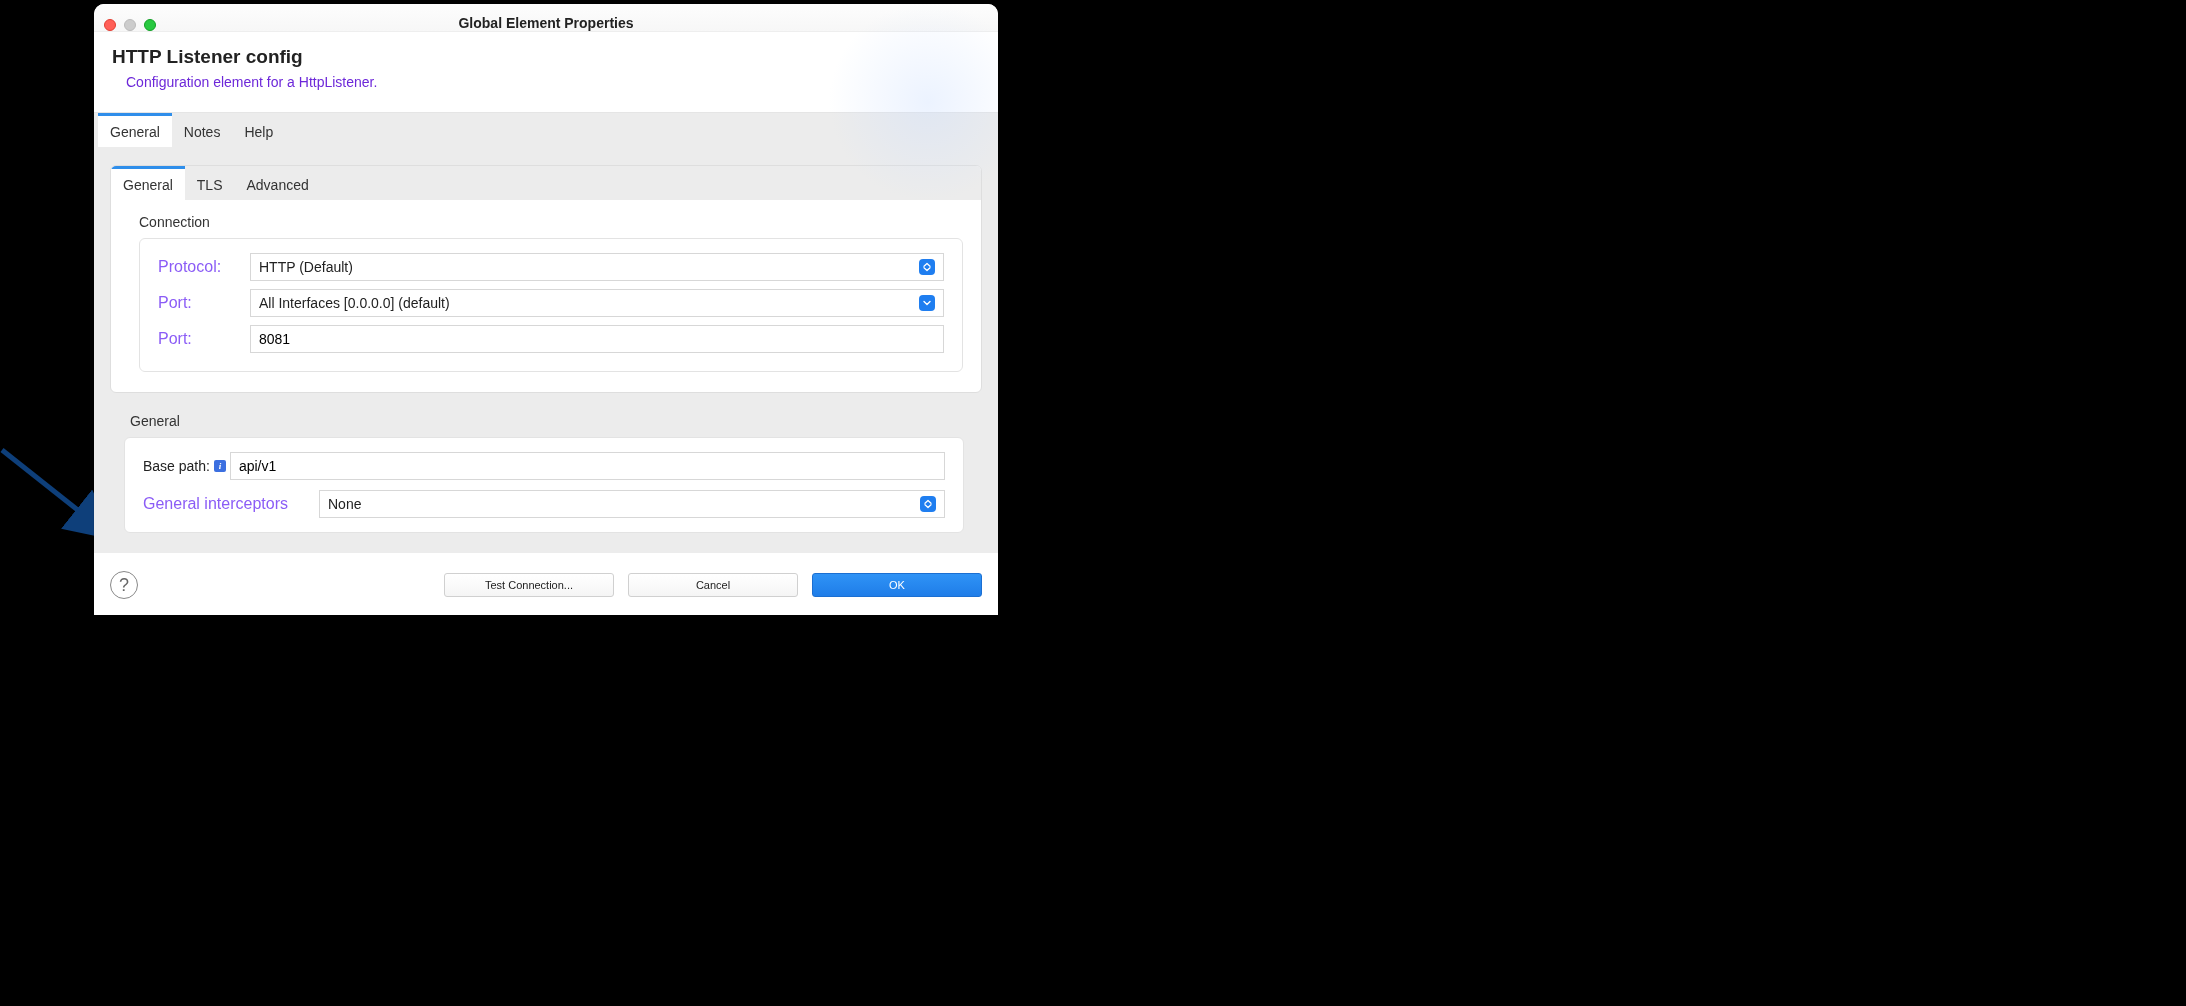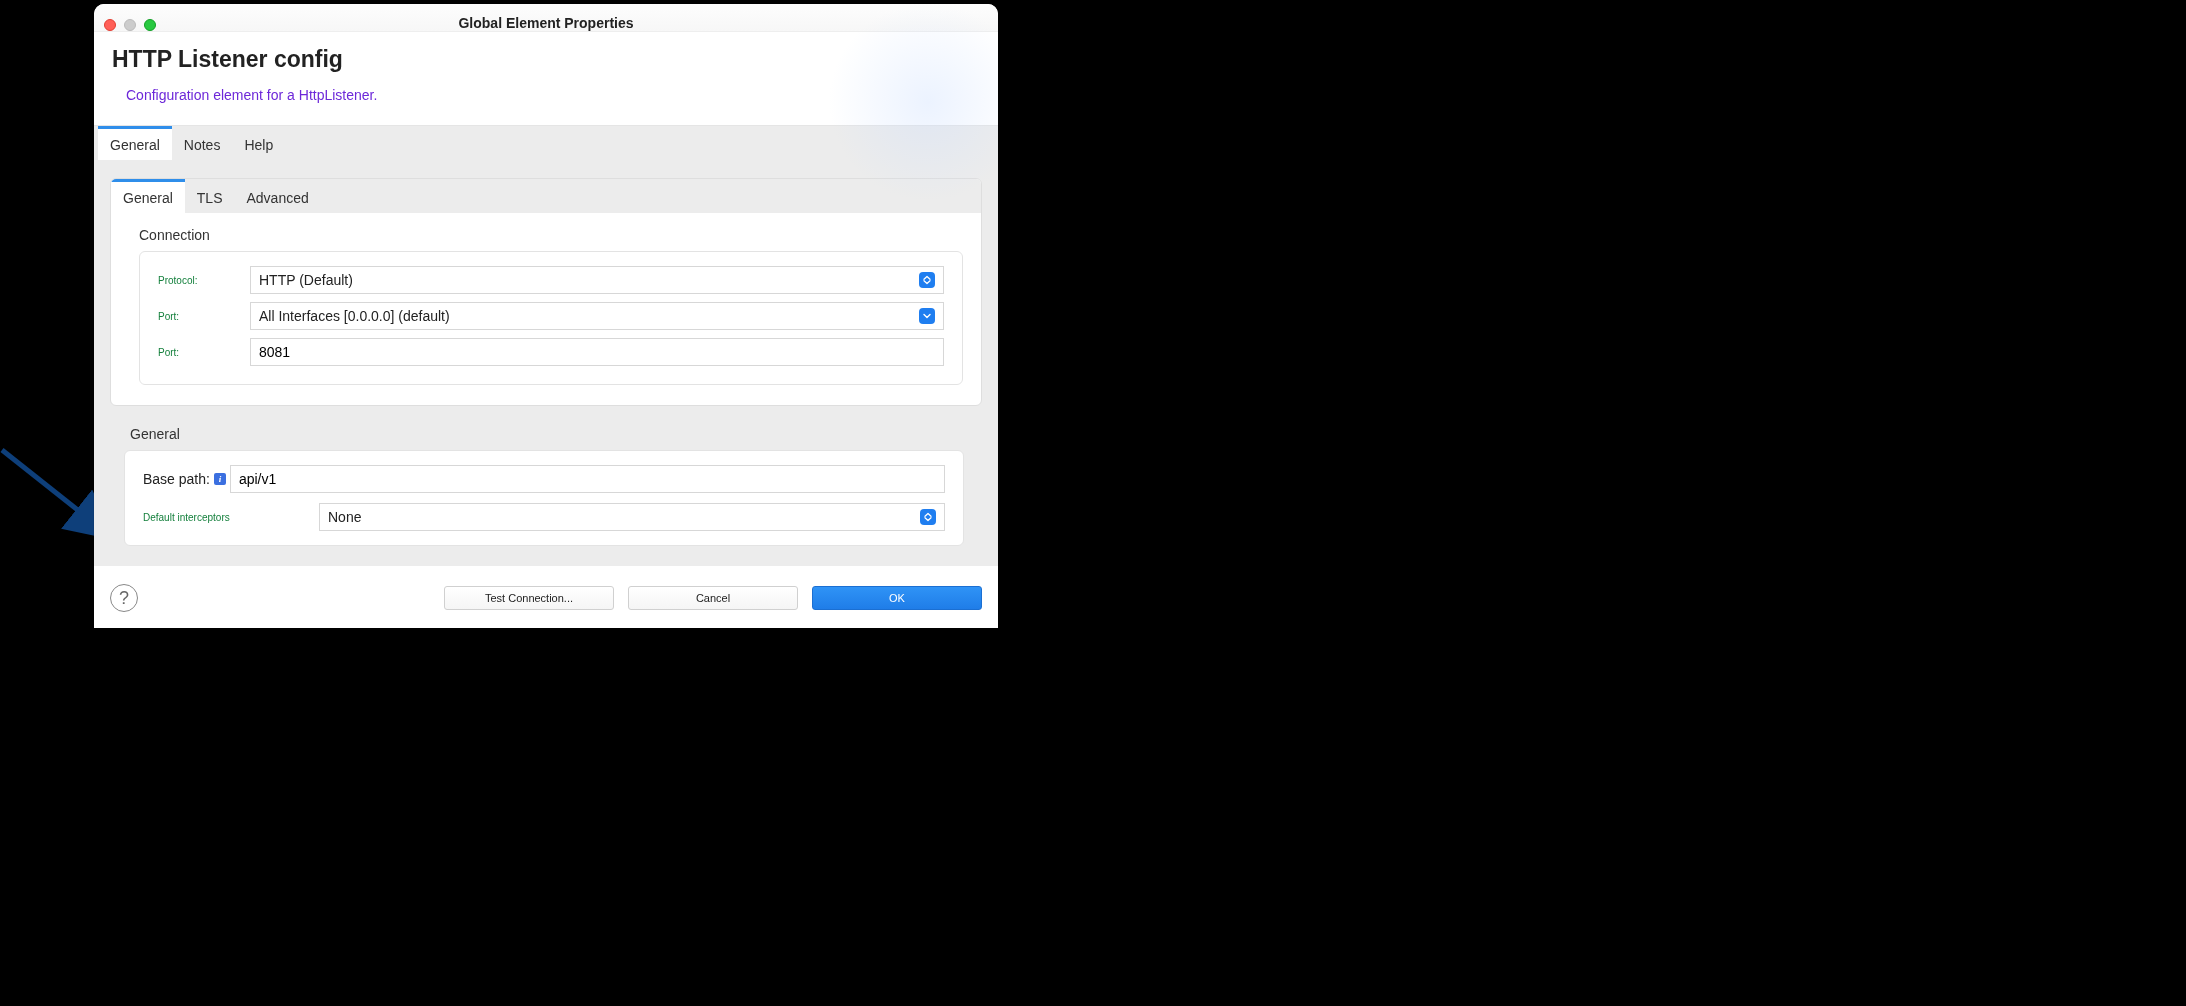--- a/index.html
+++ b/index.html
@@ -39,21 +39,21 @@
   .tl { width: 12px; height: 12px; border-radius: 50%; }
   .tl.red { background:#ff5f57; border:1px solid #e33e32;}
   .tl.yellow { background:#ccc; border:1px solid #bbb;}
   .tl.green { background:#28c840; border:1px solid #12a025;}
   .title { margin: 0 auto; font-weight:700; font-size:14px; }
   .header {
     padding: 14px 18px 22px 18px;
     position: relative;
     background: #fff;
   }
-  .header h1 { font-size:23px; font-weight:700; margin-bottom:14px;}
+  .header h1 { font-size:19px; font-weight:700; margin-bottom:6px;}
   .header p { font-size:14px; color:#6d28d9; padding-left:14px;}
   .header-glow {
     position:absolute; right:-30px; top:-30px;
     width:200px; height:200px; border-radius:50%;
     background: radial-gradient(circle at center, rgba(200,220,255,0.35), rgba(200,220,255,0) 70%);
   }
   .outer-tabs {
     background:#ececec;
     border-top:1px solid #e5e5e5;
   }
@@ -111,21 +111,21 @@
     gap: 6px;
     margin-bottom: 8px;
   }
   .form-row2 {
     display:grid;
     grid-template-columns: 170px 1fr;
     align-items:center;
     gap: 6px;
     margin-bottom: 8px;
   }
-  .form-label { font-size:10px; color:#15803d; position:relative;}
+  .form-label { font-size:16px; color:#8b5cf6; position:relative;}
   .text-input, .select {
     height:28px;
     border:1px solid #d7d7d7;
     border-radius:0;
     padding: 3px 8px;
     font-size:14px;
     background:#fff;
     width:100%;
     display:flex;
     align-items:center;
@@ -297,21 +297,21 @@
         <div class="group-label" style="margin-left:-8px;">General</div>
         <div class="general-panel" style="margin-left:-14px;">
 
           <div class="bp-row">
             <span class="bp-label">Base path:</span>
             <span class="info-icon">i</span>
             <input class="text-input bp-input" value="api/v1" style="">
           </div>
 
           <div class="form-row2" style="margin-bottom:0;">
-            <div class="form-label">Default interceptors</div>
+            <div class="form-label">General interceptors</div>
             <div class="select">
               <span class="sel-text">None</span>
               <span class="sel-btn">
                 <svg viewBox="0 0 10 10">
                     <path d="M2 4.2 L5 1.5 L8 4.2 M2 5.8 L5 8.5 L8 5.8" stroke="#fff" stroke-width="1.3" fill="none" stroke-linecap="round" stroke-linejoin="round"></path>
                   </svg>
               </span>
             </div>
           </div>
 

